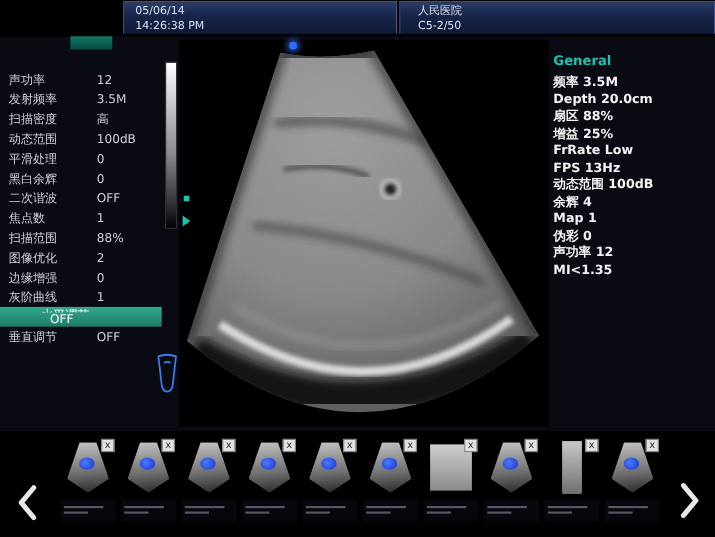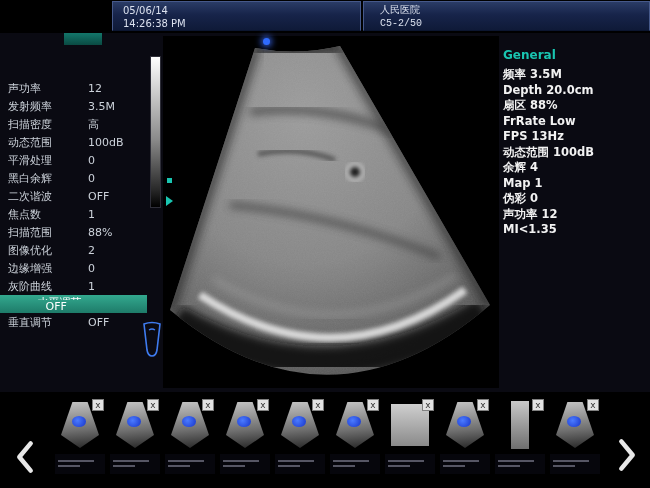--- a/index.html
+++ b/index.html
@@ -12,25 +12,25 @@
   }
   
   .titlebar { position:absolute; left:0; top:0; width:650px; height:33px; background:#000; }
   .tb-box {
     position:absolute; top:1px; height:30px;
     background:linear-gradient(180deg,#2a3c66 0%,#17244a 45%,#0f1a38 100%);
     border:1px solid #46598a; border-bottom-color:#0c1630;
     padding:2px 10px; font-size:10px; line-height:13px; color:#dbe1ee;
   }
   .tb-box.left { left:112px; width:249px; }
-  .tb-box.right { left:363px; width:287px; padding-left:16px;font-family:Liberation Mono, monospace; }
+  .tb-box.right { left:363px; width:287px; padding-left:16px; }
   .menu-accent { position:absolute; left:64px; top:33px; width:38px; height:12px;
     background:linear-gradient(180deg,#13766a,#0a4a42); }
   
-  .param-list { position:absolute; left:0; top:63px; width:147px;margin-top:16px; }
+  .param-list { position:absolute; left:0; top:63px; width:147px; }
   .param-row { height:18px; display:flex; align-items:center; font-size:11px; color:#ccd2da; cursor:default; }
   .param-row .lbl { width:88px; padding-left:8px; white-space:nowrap; overflow:hidden; }
   .param-row .val { width:56px; }
   .param-row.active {
     background:linear-gradient(180deg,#33a98f, var(--highlight-row,#1e7b69));
     color:#ffffff;
     flex-direction:column;
   }
   
   .graybar { position:absolute; left:150px; top:56px; width:11px; height:152px;
@@ -218,20 +218,21 @@
 
 <div class="right-panel">
   <div class="rp-title">General</div>
   <div id="rp-mount">
   <div class="rp-item">频率 3.5M</div>
 
   <div class="rp-item">Depth 20.0cm</div>
 
   <div class="rp-item">扇区 88%</div>
 
+  <div class="rp-item">增益 25%</div>
 
   <div class="rp-item">FrRate Low</div>
 
   <div class="rp-item">FPS 13Hz</div>
 
   <div class="rp-item">动态范围 100dB</div>
 
   <div class="rp-item">余辉 4</div>
 
   <div class="rp-item">Map 1</div>

